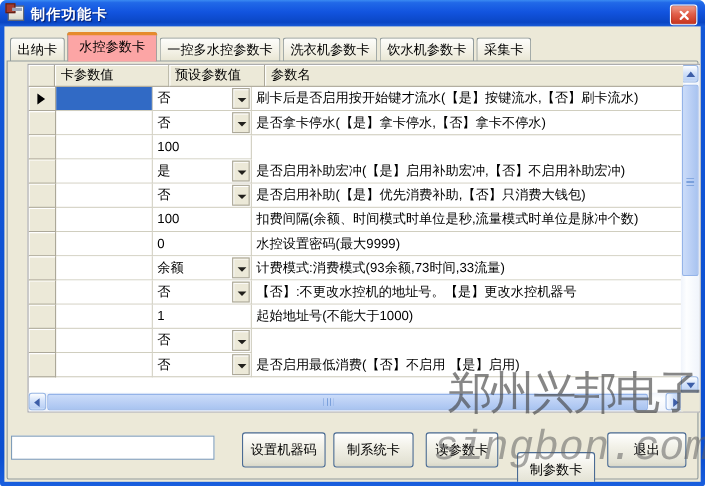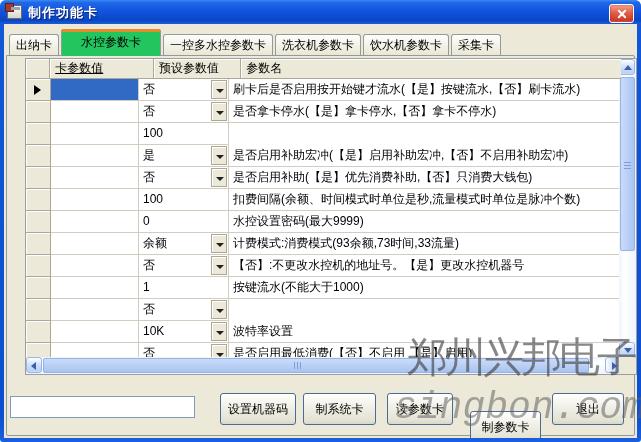--- a/index.html
+++ b/index.html
@@ -32,38 +32,38 @@
 
   
   .client { position:absolute; left:4px; top:24px; width:633px; height:414px;
             background:#ECE9D8; overflow:hidden; }
 
   
   .tabs { position:absolute; left:5px; top:4px; height:28px; display:flex; align-items:flex-end; }
   .tab { position:relative; height:22px; line-height:20px; padding:0 6px; margin-right:2px;
          font-size:12px; color:#000; background:linear-gradient(180deg,#FDFDFB,#F2F0E4 60%,#E8E5D2);
          border:1px solid #919B9C; border-bottom:none; border-radius:3px 3px 0 0; cursor:pointer; }
-  .tab.active { height:27px; line-height:24px; padding:0 19px; background:#22c55e;
+  .tab.active { height:27px; line-height:24px; padding:0 10px; background:#fca5a5;
          border-color:#919B9C; z-index:3; }
   .tab.active::before { content:""; position:absolute; left:-1px; right:-1px; top:-1px; height:3px;
          background:#E68B2C; border-radius:3px 3px 0 0; }
 
   
   .tabpane { position:absolute; left:2px; top:31px; width:629px; height:381px;
              background:#ECE9D8; border:1px solid #919B9C; border-radius:0 2px 2px 2px; }
 
   
   .grid { position:absolute; left:21px; top:34px; width:612px; height:317px;
           background:#fff; border:1px solid #9D9DA1; font-size:12px; }
   .ghead { position:absolute; left:0; top:0; height:20px; width:595px; display:flex; z-index:2; }
   .gh { height:20px; background:#ECE9D8; border-right:1px solid #ACA899; border-bottom:1px solid #ACA899;
         box-shadow:inset 1px 1px 0 #FFFFFF; line-height:19px; padding-left:5px; color:#000;
         white-space:nowrap; overflow:hidden; }
   .gh.rh { width:25px; padding:0; }
-  .gh.c1 { width:107px;text-decoration:underline; }
+  .gh.c1 { width:107px; }
   .gh.c2 { width:90px; }
   .gh.c3 { width:392px; border-right:none; }
 
   .grows { position:absolute; left:0; top:20px; width:595px; height:279px; overflow:hidden; }
   .grow { display:flex; height:22px; }
   .cell { height:22px; border-right:1px solid #D0CEBF; border-bottom:1px solid #D0CEBF;
           line-height:21px; background:#fff; overflow:hidden; white-space:nowrap; }
   .cell.rh { width:25px; background:#ECE9D8; border-right:1px solid #ACA899;
              border-bottom:1px solid #ACA899; box-shadow:inset 1px 1px 0 #FFFFFF; position:relative; }
   .rowarrow { position:absolute; left:8px; top:6px; width:0; height:0;
@@ -222,36 +222,28 @@
             <div class="cell c1"></div>
             <div class="cell c2"><span>否</span><span class="dd">
                 <i class="ddarrow"></i>
               </span></div>
             <div class="cell c3">【否】:不更改水控机的地址号。【是】更改水控机器号</div>
           </div>
           <div class="grow">
             <div class="cell rh"></div>
             <div class="cell c1"></div>
             <div class="cell c2"><span>1</span></div>
-            <div class="cell c3">按键流水(不能大于1000)</div>
-          </div>
-          <div class="grow">
-            <div class="cell rh"></div>
-            <div class="cell c1"></div>
-            <div class="cell c2"><span>否</span><span class="dd">
-                <i class="ddarrow"></i>
-              </span></div>
-          </div>
-          <div class="grow">
-            <div class="cell rh"></div>
-            <div class="cell c1"></div>
-            <div class="cell c2"><span>10K</span><span class="dd">
-                <i class="ddarrow"></i>
-              </span></div>
-            <div class="cell c3">波特率设置</div>
+            <div class="cell c3">起始地址号(不能大于1000)</div>
+          </div>
+          <div class="grow">
+            <div class="cell rh"></div>
+            <div class="cell c1"></div>
+            <div class="cell c2"><span>否</span><span class="dd">
+                <i class="ddarrow"></i>
+              </span></div>
           </div>
           <div class="grow">
             <div class="cell rh"></div>
             <div class="cell c1"></div>
             <div class="cell c2"><span>否</span><span class="dd">
                 <i class="ddarrow"></i>
               </span></div>
             <div class="cell c3">是否启用最低消费(【否】不启用 【是】启用)</div>
           </div>
         </div>

